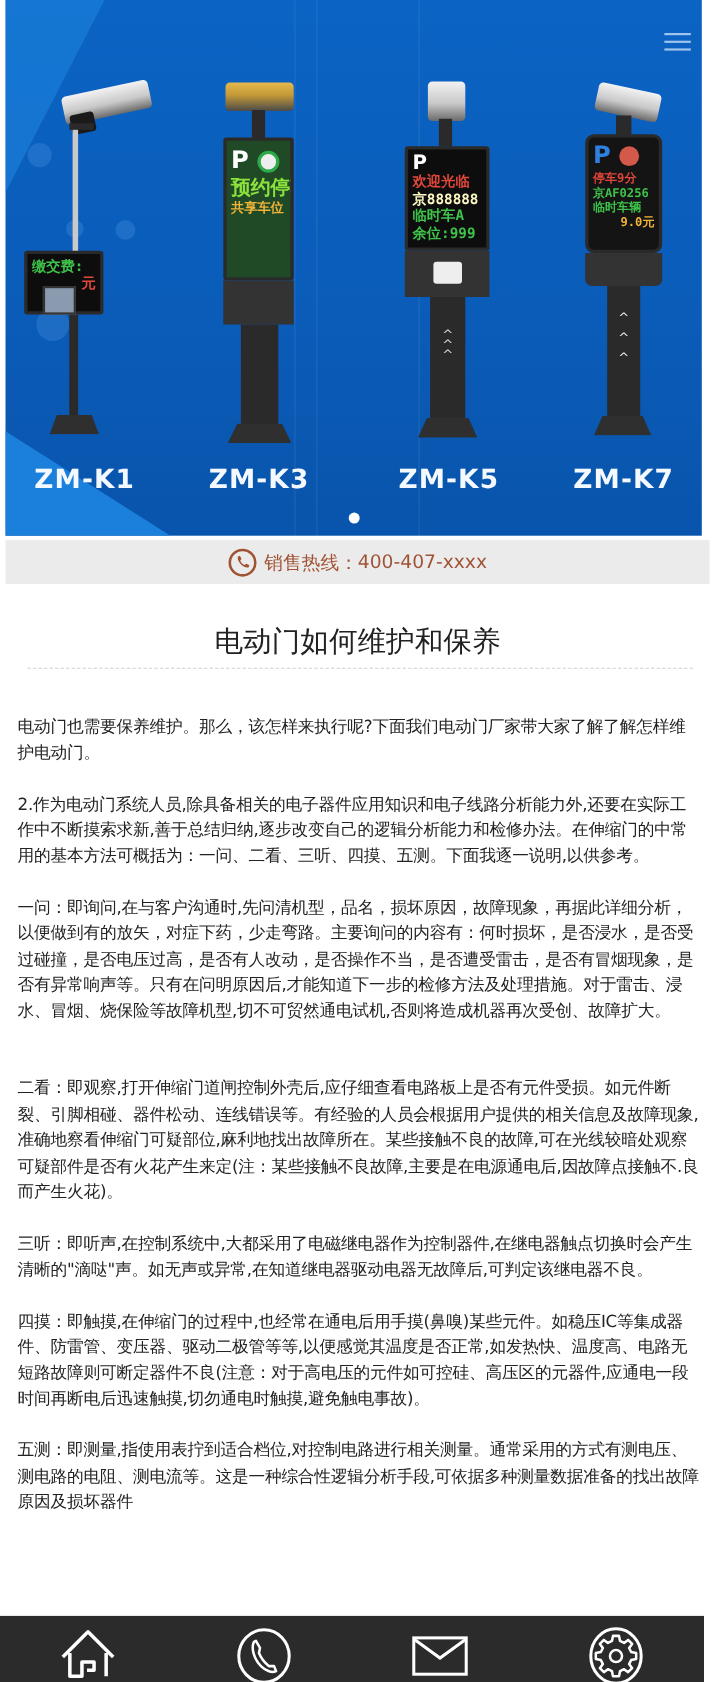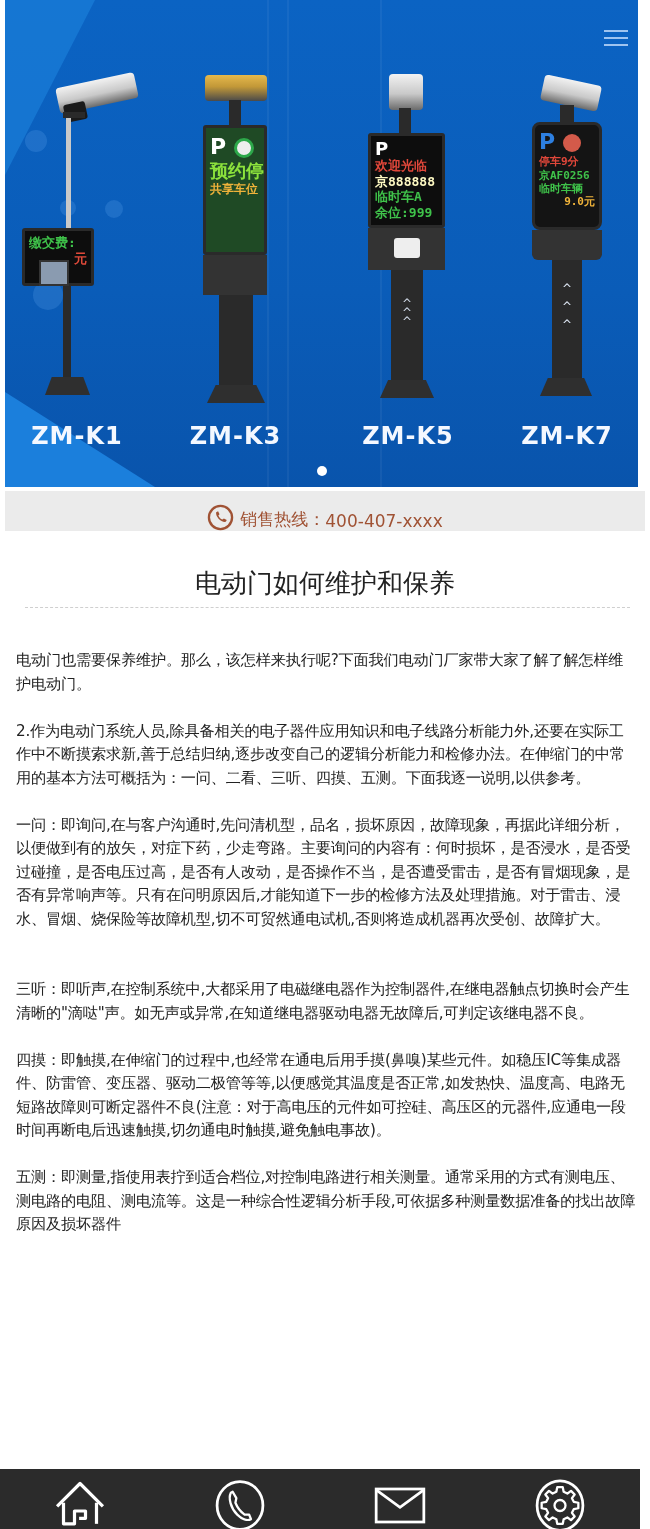--- a/index.html
+++ b/index.html
@@ -66,21 +66,21 @@
     .screen .p { color: #fff; font-size: 22px; font-family: "DejaVu Sans", sans-serif; }
     .screen .l { font-size: 13px; white-space: nowrap; }
     .chev { position: absolute; color: #cfd8e6; font-size: 12px; line-height: 9px; text-align: center; width: 20px; }
 
     .dots { position: absolute; left: 0; right: 0; top: 466px; display: flex; justify-content: center; gap: 8px; }
     .dot { width: 10px; height: 10px; border-radius: 50%; background: #ffffff; cursor: pointer; }
 
     
     .hotline {
       position: absolute; left: 5px; top: 491px; width: 640px; height: 40px;
-      background: #ebebeb; display: flex; align-items: flex-end; justify-content: center;
+      background: #ebebeb; display: flex; align-items: center; justify-content: center;
       color: #a05234; font-size: 17px;
     }
     .hotline .ph-icon { width: 27px; height: 27px; margin-right: 6px; }
 
     
     .title {
       position: absolute; left: 0; right: 0; top: 566px; text-align: center;
       font-size: 26px; color: #222; font-weight: normal;
     }
     .divider {
@@ -208,20 +208,21 @@
     <span>400-407-xxxx</span>
   </div>
 
   <h1 class="title">电动门如何维护和保养</h1>
   <div class="divider"></div>
 
   <div class="article">
     <p>电动门也需要保养维护。那么，该怎样来执行呢?下面我们电动门厂家带大家了解了解怎样维护电动门。</p>
     <p>2.作为电动门系统人员,除具备相关的电子器件应用知识和电子线路分析能力外,还要在实际工作中不断摸索求新,善于总结归纳,逐步改变自己的逻辑分析能力和检修办法。在伸缩门的中常用的基本方法可概括为：一问、二看、三听、四摸、五测。下面我逐一说明,以供参考。</p>
     <p class="gap2">一问：即询问,在与客户沟通时,先问清机型，品名，损坏原因，故障现象，再据此详细分析，以便做到有的放矢，对症下药，少走弯路。主要询问的内容有：何时损坏，是否浸水，是否受过碰撞，是否电压过高，是否有人改动，是否操作不当，是否遭受雷击，是否有冒烟现象，是否有异常响声等。只有在问明原因后,才能知道下一步的检修方法及处理措施。对于雷击、浸水、冒烟、烧保险等故障机型,切不可贸然通电试机,否则将造成机器再次受创、故障扩大。</p>
+    <p>二看：即观察,打开伸缩门道闸控制外壳后,应仔细查看电路板上是否有元件受损。如元件断裂、引脚相碰、器件松动、连线错误等。有经验的人员会根据用户提供的相关信息及故障现象,准确地察看伸缩门可疑部位,麻利地找出故障所在。某些接触不良的故障,可在光线较暗处观察可疑部件是否有火花产生来定(注：某些接触不良故障,主要是在电源通电后,因故障点接触不.良而产生火花)。</p>
     <p>三听：即听声,在控制系统中,大都采用了电磁继电器作为控制器件,在继电器触点切换时会产生清晰的"滴哒"声。如无声或异常,在知道继电器驱动电器无故障后,可判定该继电器不良。</p>
     <p>四摸：即触摸,在伸缩门的过程中,也经常在通电后用手摸(鼻嗅)某些元件。如稳压IC等集成器件、防雷管、变压器、驱动二极管等等,以便感觉其温度是否正常,如发热快、温度高、电路无短路故障则可断定器件不良(注意：对于高电压的元件如可控硅、高压区的元器件,应通电一段时间再断电后迅速触摸,切勿通电时触摸,避免触电事故)。</p>
     <p>五测：即测量,指使用表拧到适合档位,对控制电路进行相关测量。通常采用的方式有测电压、测电路的电阻、测电流等。这是一种综合性逻辑分析手段,可依据多种测量数据准备的找出故障原因及损坏器件</p>
   </div>
 
   <nav class="bottom-nav">
     <div class="nav-item">
       <svg viewBox="0 0 60 60">
         <path d="M5 31 L30 6 L55 31" fill="none" stroke="#fff" stroke-width="3.5" stroke-linejoin="round"></path>
         <path d="M12 27 L12 50 L24 50 L24 36 L36 36 L36 44 L29 44" fill="none" stroke="#fff" stroke-width="3.5" stroke-linejoin="round"></path>

